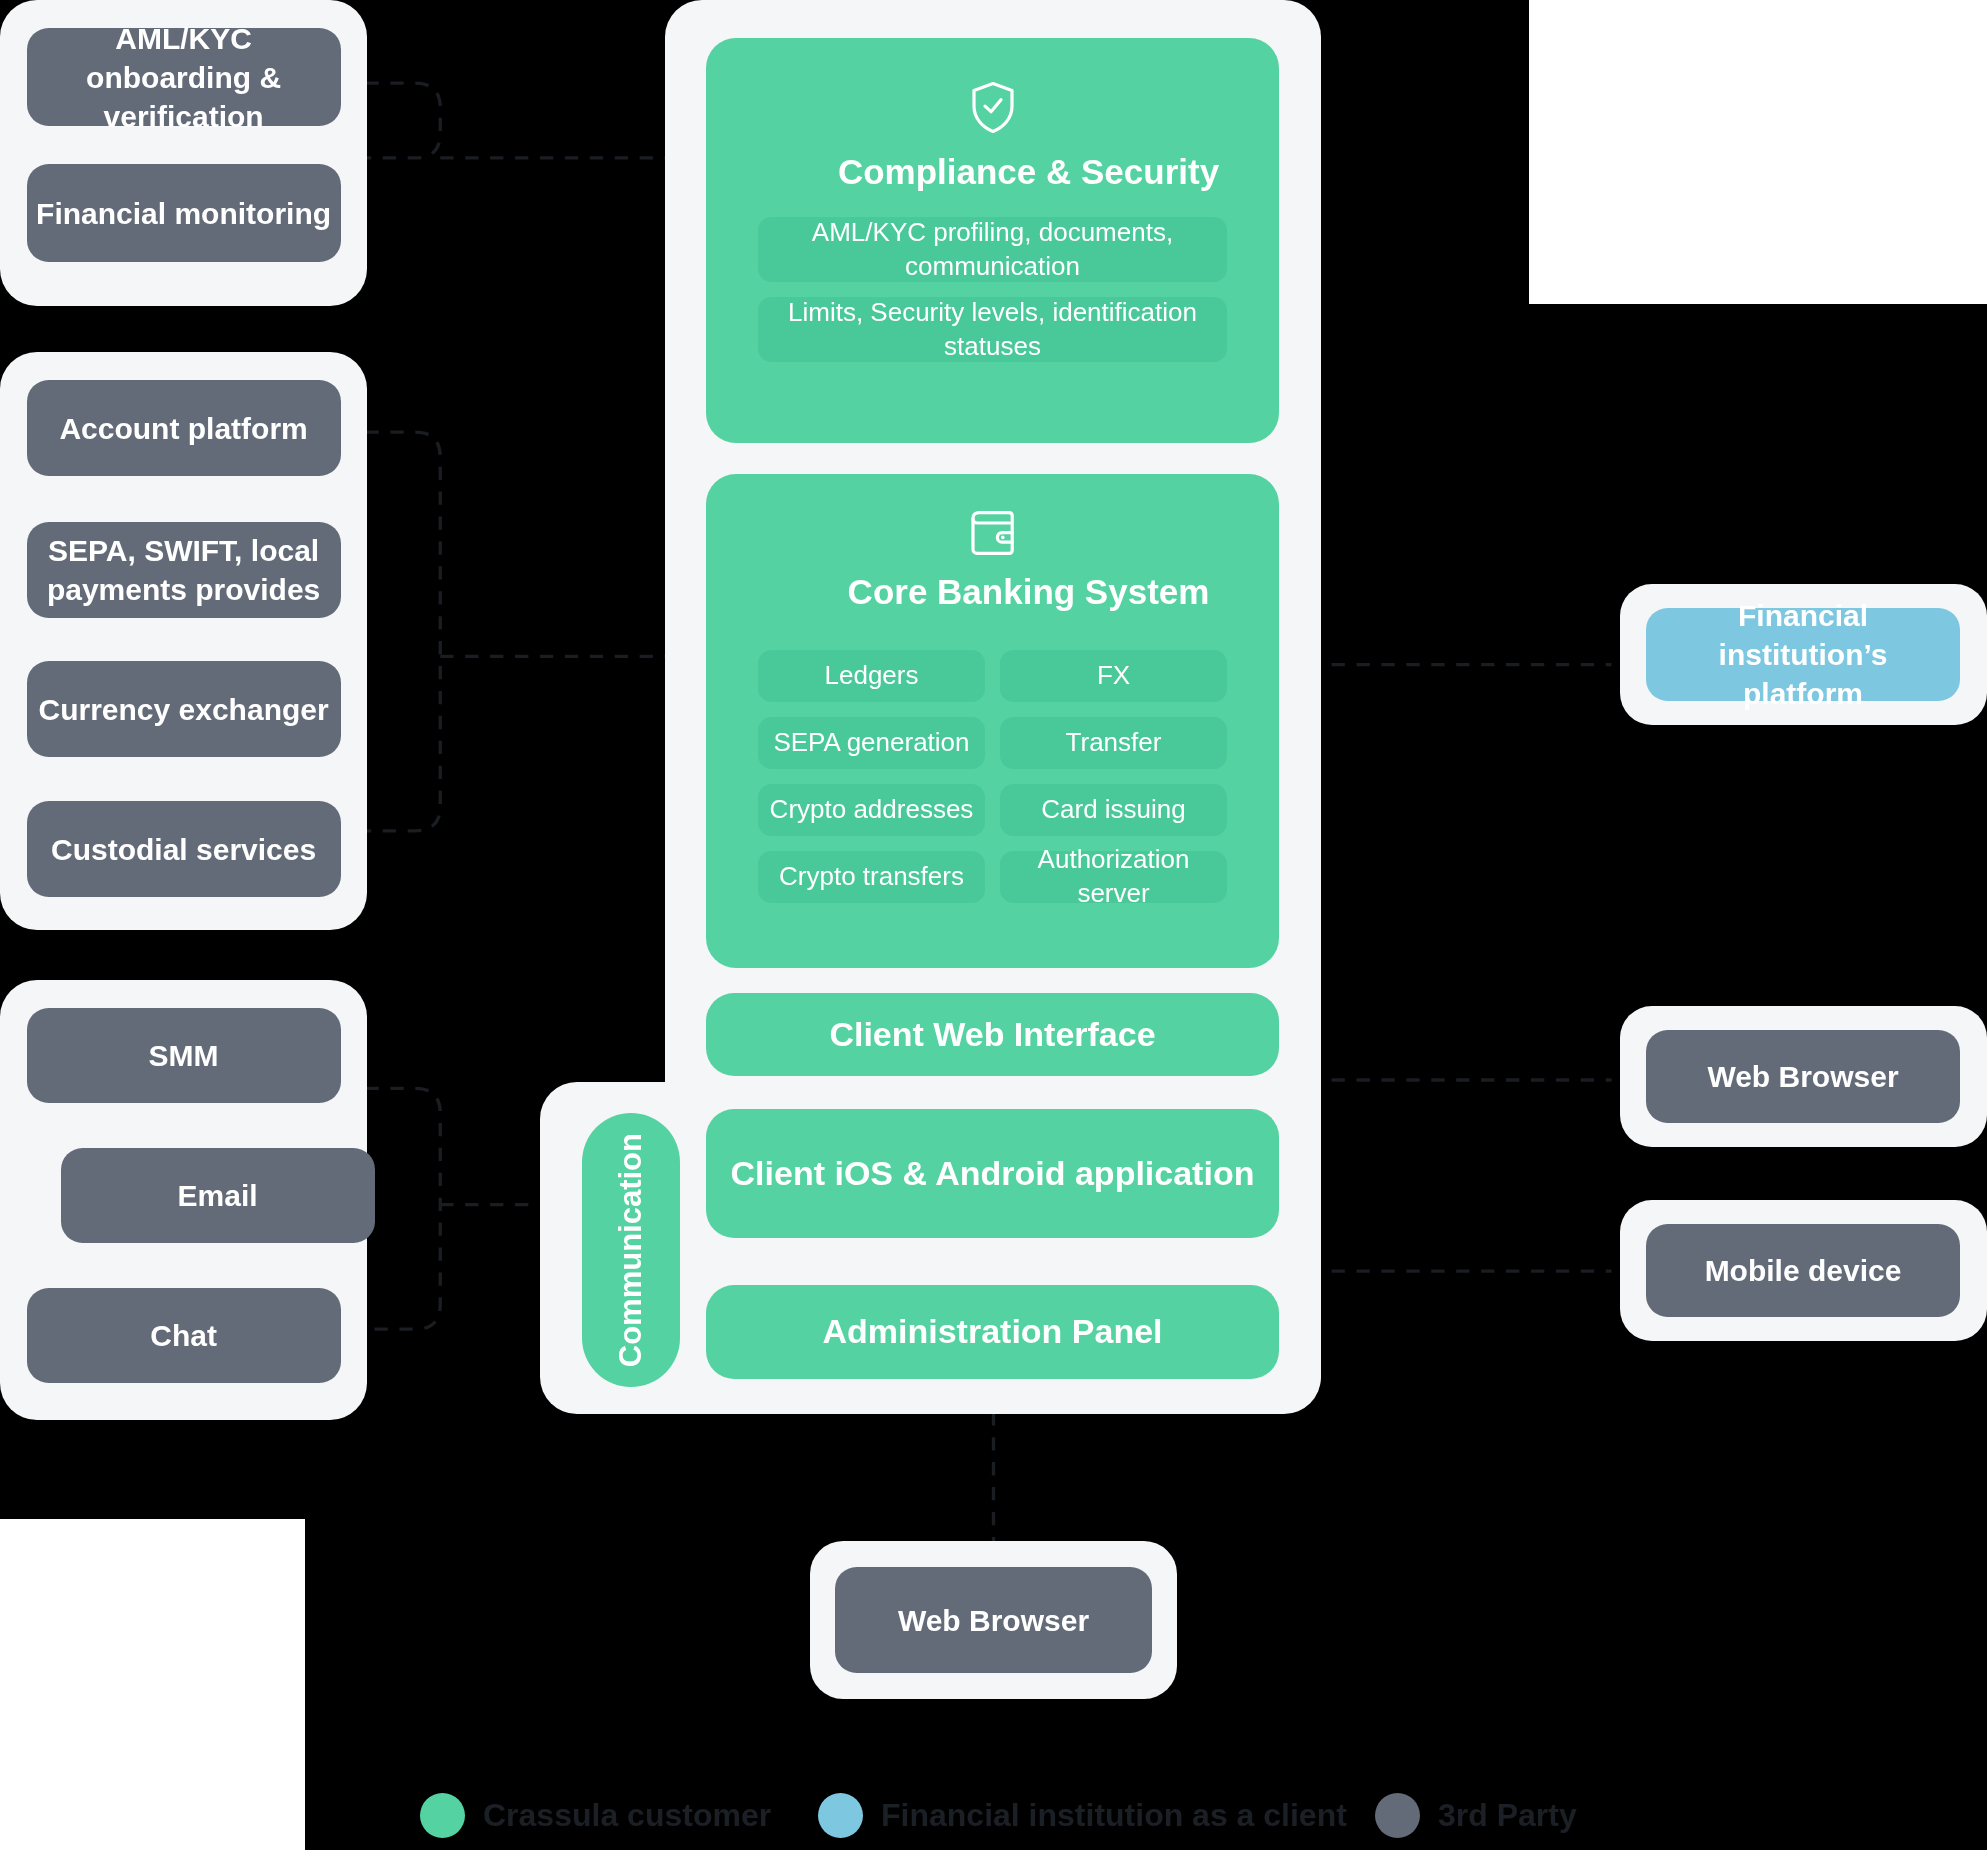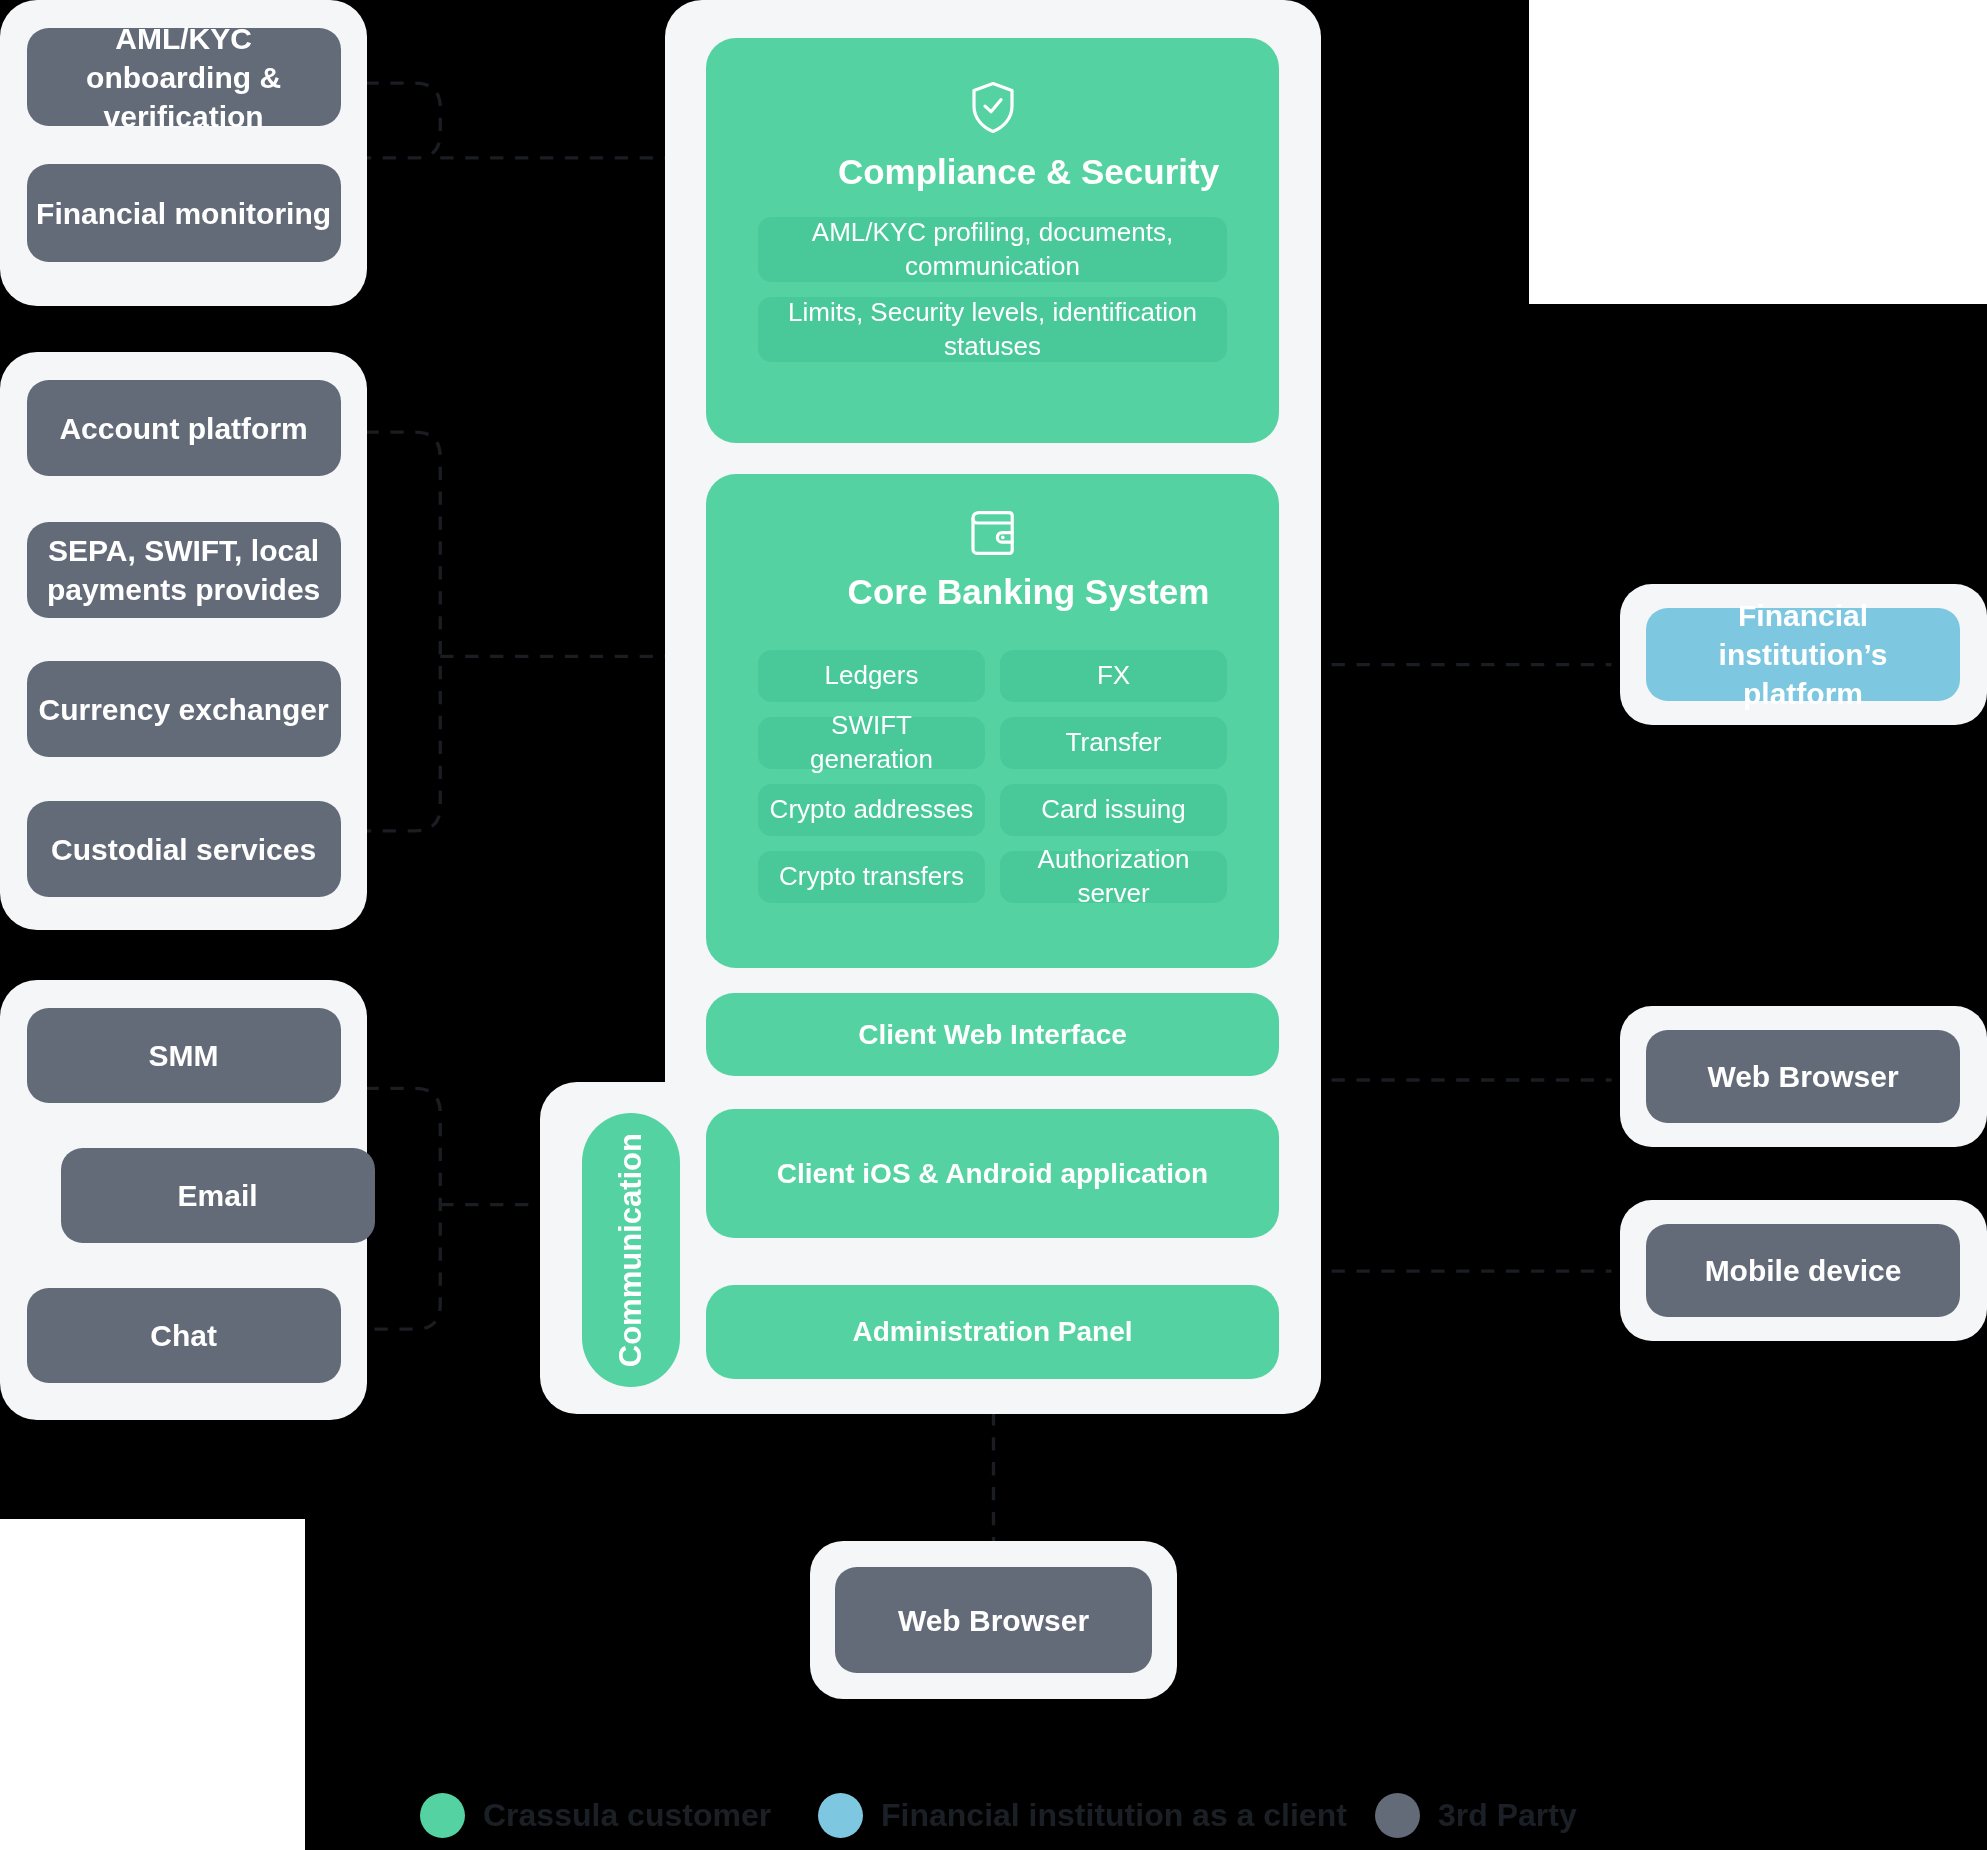--- a/index.html
+++ b/index.html
@@ -62,21 +62,21 @@
   .green-bar {
     position: absolute;
     background: #54d2a2;
     border-radius: 28px;
     color: #ffffff;
     display: flex;
     align-items: center;
     justify-content: center;
     text-align: center;
     font-weight: 700;
-    font-size: 28px;
+    font-size: 34px;
     line-height: 1.28;
     padding: 0 16.6px;
   }
   .panel-title {
     color: #ffffff;
     font-weight: 700;
     font-size: 35px;
     text-align: center;
     width: 100%;
     margin-left: 36px;
@@ -203,21 +203,21 @@
         <path d="M3 4.5 C3 2.8 4.3 1.8 6 1.8 H21 C22 1.8 22.6 2.4 22.6 3.4 V20.6 C22.6 21.6 22 22.2 21 22.2 H5 C3.9 22.2 3 21.3 3 20.2 Z"></path>
         <path d="M3 5 C3 6.4 4 7 5.2 7 H21.4"></path>
         <path d="M22.6 11.8 H17.6 C16.2 11.8 15.2 12.8 15.2 14.2 C15.2 15.6 16.2 16.6 17.6 16.6 H22.6"></path>
         <circle cx="17.9" cy="14.2" r="0.9" fill="#ffffff" stroke="none"></circle>
       </svg>
     </div>
     <div class="panel-title" style="margin-top:15px;">Core Banking System</div>
     <div class="chip-grid" style="top:176px;">
       <div class="chip chip-short">Ledgers</div>
       <div class="chip chip-short">FX</div>
-      <div class="chip chip-short">SWIFT generation</div>
+      <div class="chip chip-short">SEPA generation</div>
       <div class="chip chip-short">Transfer</div>
       <div class="chip chip-short">Crypto addresses</div>
       <div class="chip chip-short">Card issuing</div>
       <div class="chip chip-short">Crypto transfers</div>
       <div class="chip chip-short">Authorization server</div>
     </div>
   </div>
 
   <div class="green-bar" style="left:706px; top:993px; width:573px; height:83px;">Client Web Interface</div>
 

